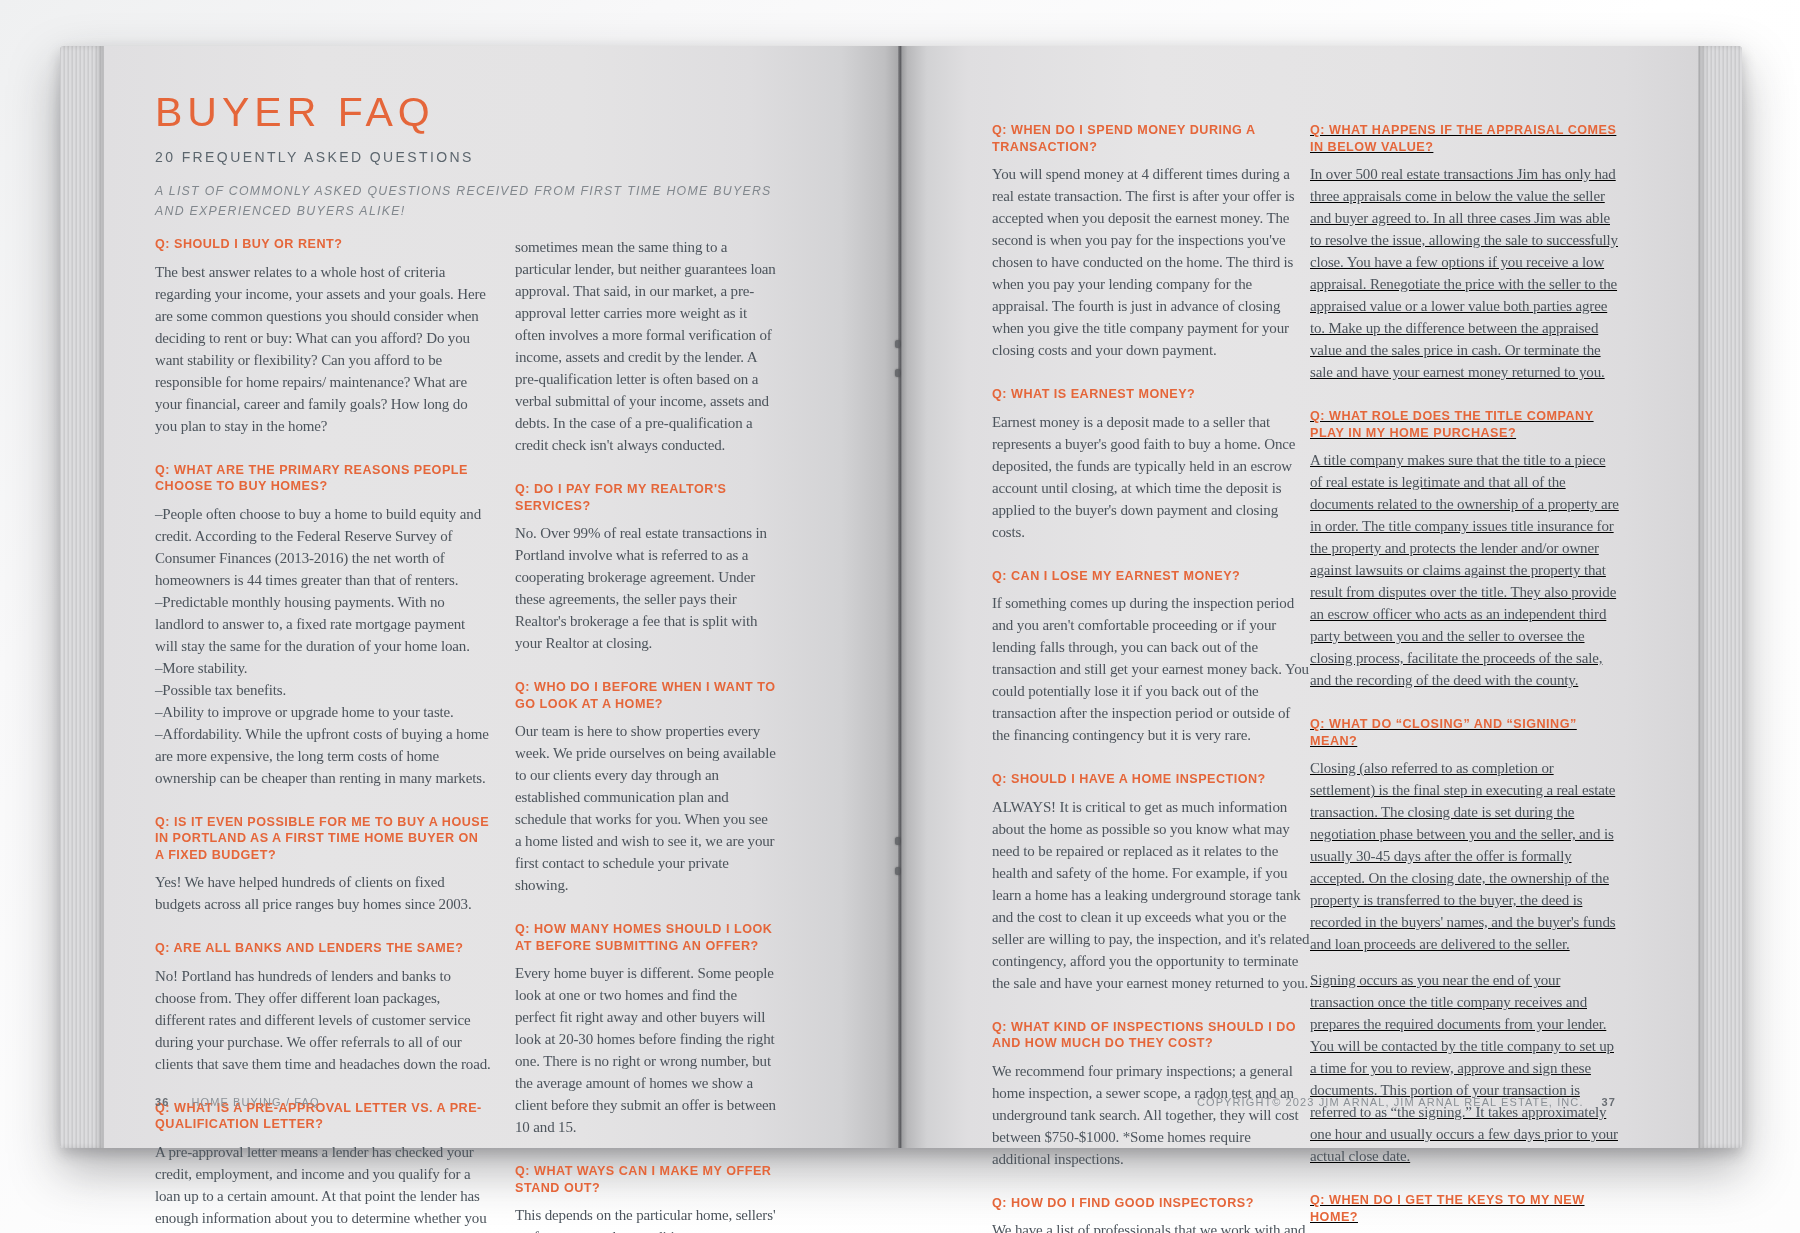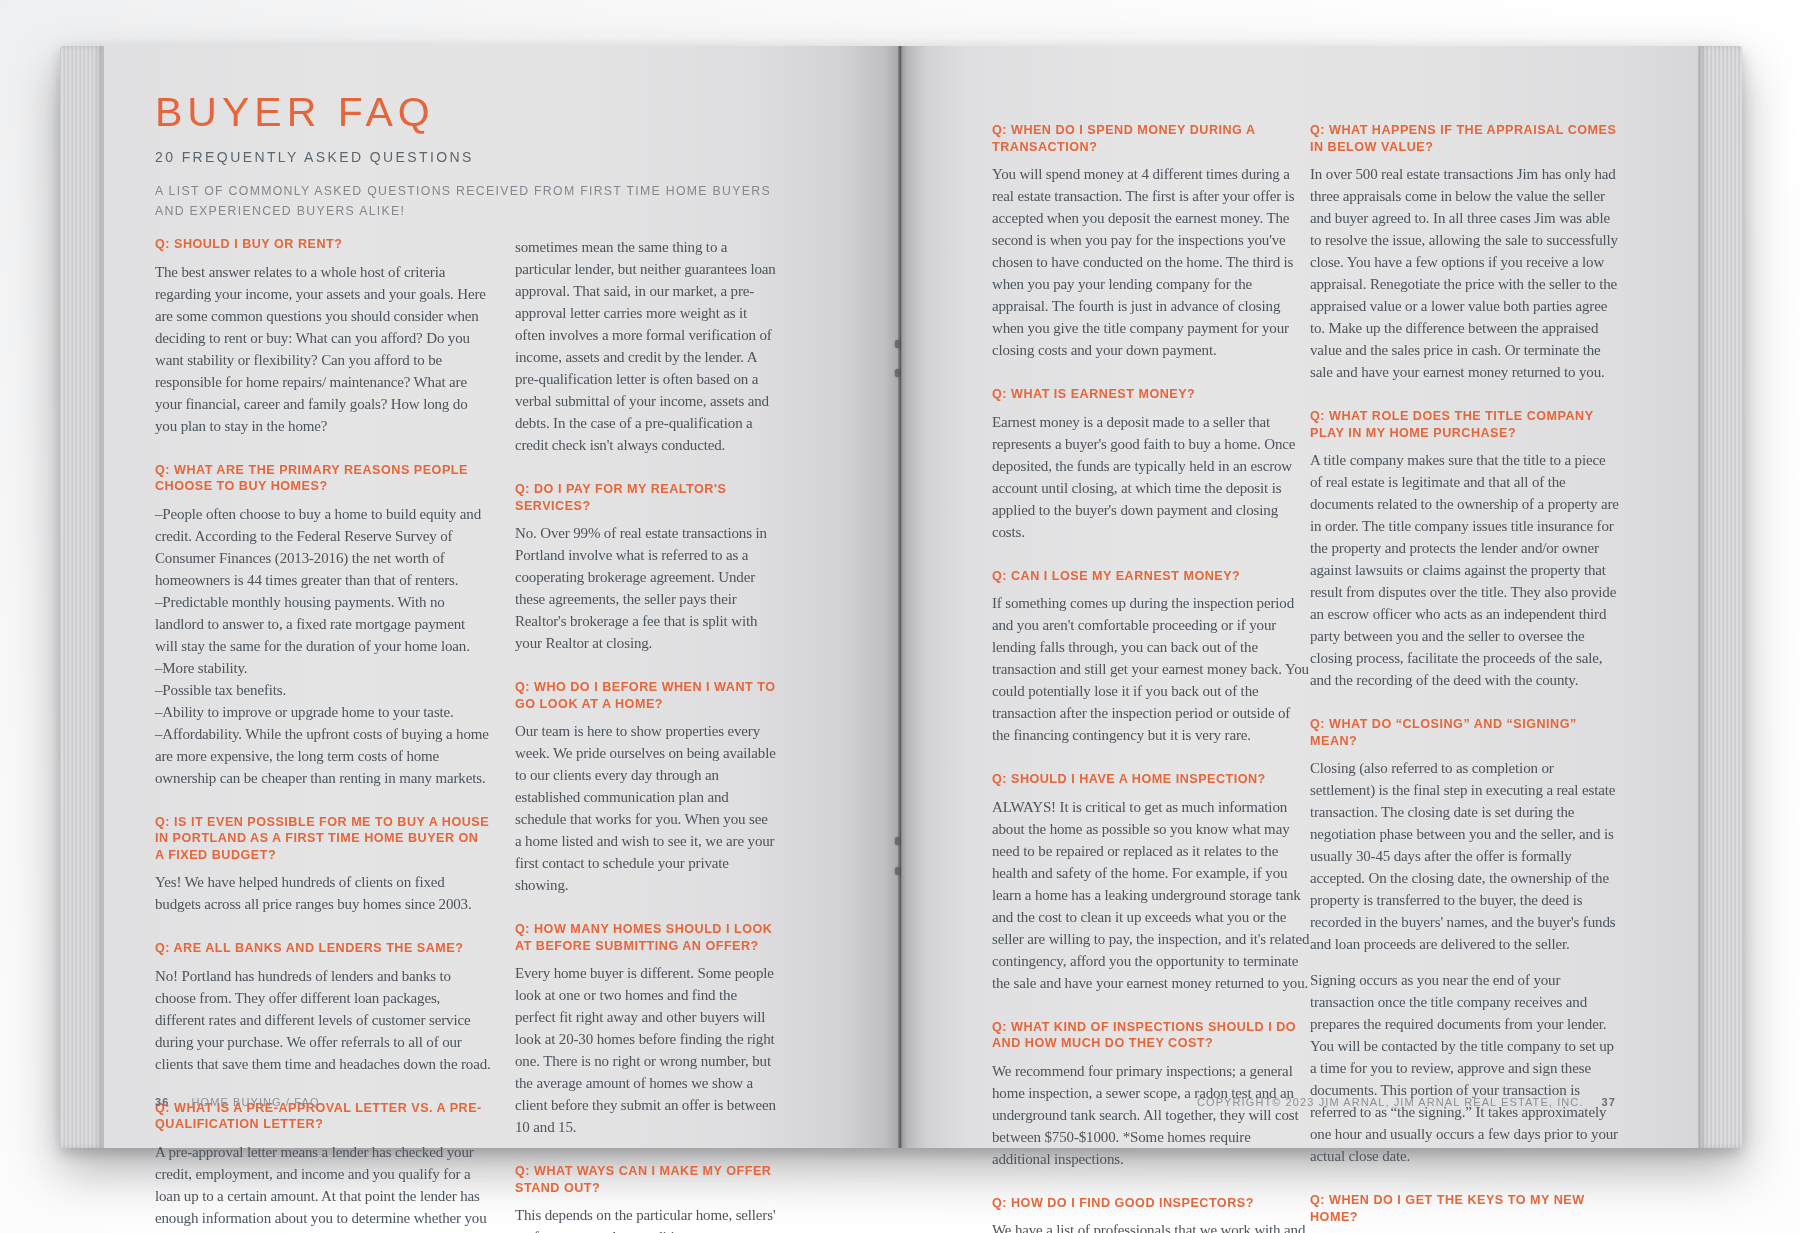--- a/index.html
+++ b/index.html
@@ -52,28 +52,28 @@
   .masthead { position:absolute; left:95px; top:44px; width:640px; }
   .doc-title {
     font-weight:400; font-size:41px; line-height:1.1; letter-spacing:5px;
     color:#e5663a; font-family:"Liberation Sans", sans-serif;
   }
   .doc-subtitle {
     margin-top:14px; font-size:14px; letter-spacing:2.4px; font-weight:400; color:#5c666e;
   }
   .doc-tagline {
     margin-top:16px; font-size:12.3px; letter-spacing:1.3px; line-height:1.65;
-    color:#81878d; white-space:pre-line;
+    color:#81878d; white-space:pre-line;font-style:italic;
   }
 
   .col { position:absolute; }
   .col-l1 { left:95px;  top:190px; width:336px; }
   .col-l2 { left:455px; top:190px; width:262px; }
   .col-r1 { left:92px;  top:76px;  width:318px; }
-  .col-r2 { left:410px; top:76px;  width:310px; }
+  .col-r2 { left:410px; top:76px;  width:310px;text-decoration:underline; }
 
   .qa + .qa { margin-top:25px; }
   .q {
     font-family:"Liberation Sans", sans-serif; font-weight:700;
     font-size:12.6px; line-height:16.5px; letter-spacing:.5px;
     color:#e5663a; margin-bottom:8px;
   }
   .a {
     font-family:"Liberation Serif", serif;
     font-size:15px; line-height:22px; letter-spacing:-0.15px;

